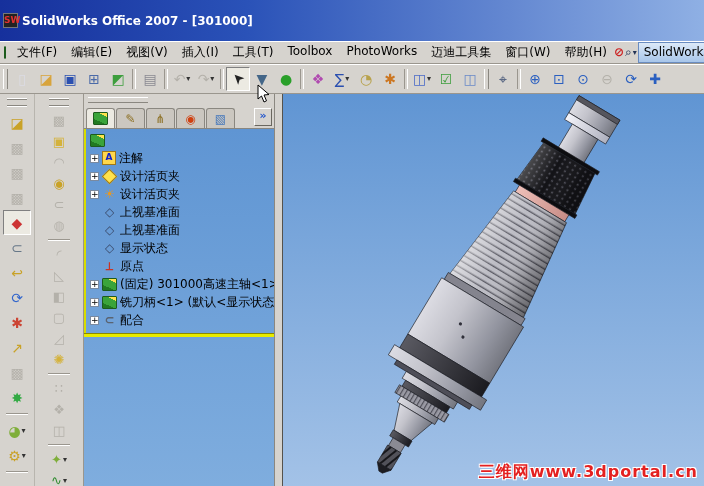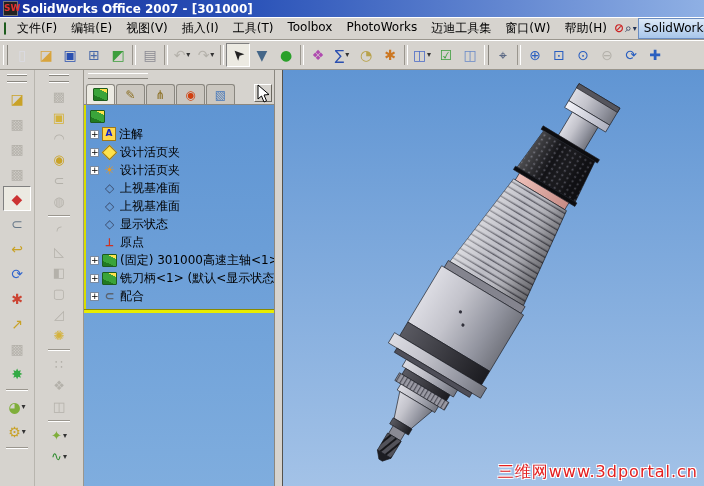--- a/index.html
+++ b/index.html
@@ -1,20 +1,20 @@
 <!DOCTYPE html>
 <html><head>
 <meta charset="utf-8">
 <style>
   html,body{margin:0;padding:0;}
   body{width:704px;height:486px;overflow:hidden;font-family:"DejaVu Sans","Liberation Sans",sans-serif;font-size:12px;}
   .window{position:relative;width:704px;height:486px;background:#d6d3ce;display:flex;flex-direction:column;}
 
   
-  .titlebar{height:17px;background:linear-gradient(90deg,#16309c 0%,#2a52b8 35%,#8fb0e4 100%);display:flex;align-items:center;gap:4px;padding:0 3px;color:#fff;font-weight:bold;font-size:12px;flex:0 0 auto;}
+  .titlebar{height:17px;background:linear-gradient(90deg,#16309c 0%,#2a52b8 35%,#8fb0e4 100%);display:flex;align-items:center;gap:4px;padding:12px 3px;color:#fff;font-weight:bold;font-size:12px;flex:0 0 auto;}
   .sw-logo{width:13px;height:13px;background:#222;color:#e03030;font:bold 9px/13px "DejaVu Sans",sans-serif;text-align:center;border:1px solid #777;}
 
   
   .menubar{height:22px;display:flex;align-items:center;padding:0 2px;background:#d6d3ce;border-bottom:1px solid #9a968e;box-shadow:0 1px 0 #ffffff inset;flex:0 0 auto;}
   .doc-icon{width:14px;height:12px;margin:0 4px 0 2px;}
   .menu-item{padding:2px 7px;color:#000;white-space:nowrap;}
   .search-zone{margin-left:auto;display:flex;align-items:center;gap:1px;}
   .search-logo{color:#cc2222;font-size:12px;font-weight:bold;}
   .search-mag{color:#223355;font-size:12px;}
   .search-dd{font-size:8px;color:#223355;}
@@ -68,21 +68,21 @@
   .ic-origin{color:#cc3322;font-weight:bold;font-size:11px;}
   .ic-mates{color:#5a6472;font-weight:bold;}
   .tlabel{font-size:12px;}
 
   
   .splitter{width:7px;background:#d6d3ce;border-left:1px solid #8a8780;border-right:1px solid #55524c;flex:0 0 auto;}
 
   
   .viewport{flex:1;position:relative;background:linear-gradient(180deg,#6095d3,#a3c2e7);min-width:0;}
   .model{position:absolute;left:0;top:0;width:100%;height:100%;}
-  .watermark{position:absolute;right:6px;bottom:3px;color:#e42020;font-weight:normal;font-size:16px;letter-spacing:1px;text-shadow:-1px -1px 0 #fff,1px -1px 0 #fff,-1px 1px 0 #fff,1px 1px 0 #fff;}
+  .watermark{position:absolute;right:6px;bottom:3px;color:#e42020;font-weight:bold;font-size:16px;letter-spacing:1px;text-shadow:-1px -1px 0 #fff,1px -1px 0 #fff,-1px 1px 0 #fff,1px 1px 0 #fff;}
 
   
   .cursor{position:absolute;left:257px;top:84px;z-index:20;pointer-events:none;}
 </style>
 </head>
 <body>
 
 <div class="window">
 
   <div class="titlebar">

